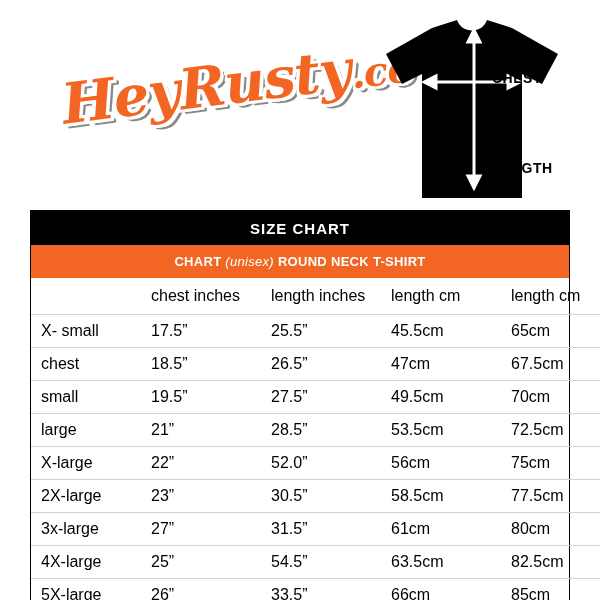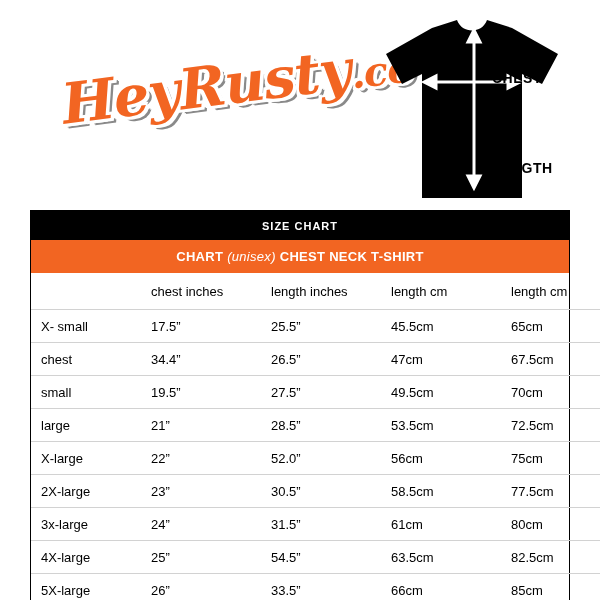--- a/index.html
+++ b/index.html
@@ -80,21 +80,21 @@
     width: 540px;
     margin: 0 auto;
     border: 1px solid #000;
     box-sizing: border-box;
   }
   .bar-black {
     background: #000000;
     color: #ffffff;
     text-align: center;
     font-weight: bold;
-    font-size: 11px;
+    font-size: 15px;
     letter-spacing: 1px;
     padding: 9px 0 8px 0;
   }
   .bar-orange {
     background: #f26522;
     color: #ffffff;
     text-align: center;
     font-weight: bold;
     font-size: 13px;
     letter-spacing: 0.3px;
@@ -106,21 +106,21 @@
     font-style: italic;
   }
 
   table.size-table {
     border-collapse: collapse;
     width: 100%;
     table-layout: fixed;
   }
   table.size-table th,
   table.size-table td {
-    font-size: 13px;
+    font-size: 16px;
     text-align: left;
     padding: 7px 0 7px 10px;
     border: none;
     height: 18px;
   }
   table.size-table th {
     font-weight: normal;
     color: #000;
     padding-top: 9px;
     padding-bottom: 9px;
@@ -165,21 +165,21 @@
       </g>
     </svg>
     <div class="shirt-label label-chest">CHEST</div>
     <div class="shirt-label label-length">LENGTH</div>
   </div>
 </div>
 
 <div class="chart">
   <div class="bar-black">SIZE CHART</div>
   <div class="bar-orange">
-    <span>CHART </span><span class="thin">(unisex)</span><span> CHEST NECK T-SHIRT</span>
+    <span>CHART </span><span class="thin">(unisex)</span><span> ROUND NECK T-SHIRT</span>
   </div>
 
   <table class="size-table">
     <thead>
       <tr>
         <th class="col-size"></th>
         <th class="col-a">chest inches</th>
         <th class="col-b">length inches</th>
         <th class="col-c">length cm</th>
         <th class="col-d">length cm</th>
@@ -188,21 +188,21 @@
     <tbody>
       <tr>
         <td>X- small</td>
         <td>17.5”</td>
         <td>25.5”</td>
         <td>45.5cm</td>
         <td>65cm</td>
       </tr>
       <tr>
         <td>chest</td>
-        <td>34.4”</td>
+        <td>18.5”</td>
         <td>26.5”</td>
         <td>47cm</td>
         <td>67.5cm</td>
       </tr>
       <tr>
         <td>small</td>
         <td>19.5”</td>
         <td>27.5”</td>
         <td>49.5cm</td>
         <td>70cm</td>
@@ -223,21 +223,21 @@
       </tr>
       <tr>
         <td>2X-large</td>
         <td>23”</td>
         <td>30.5”</td>
         <td>58.5cm</td>
         <td>77.5cm</td>
       </tr>
       <tr>
         <td>3x-large</td>
-        <td>24”</td>
+        <td>27”</td>
         <td>31.5”</td>
         <td>61cm</td>
         <td>80cm</td>
       </tr>
       <tr>
         <td>4X-large</td>
         <td>25”</td>
         <td>54.5”</td>
         <td>63.5cm</td>
         <td>82.5cm</td>

